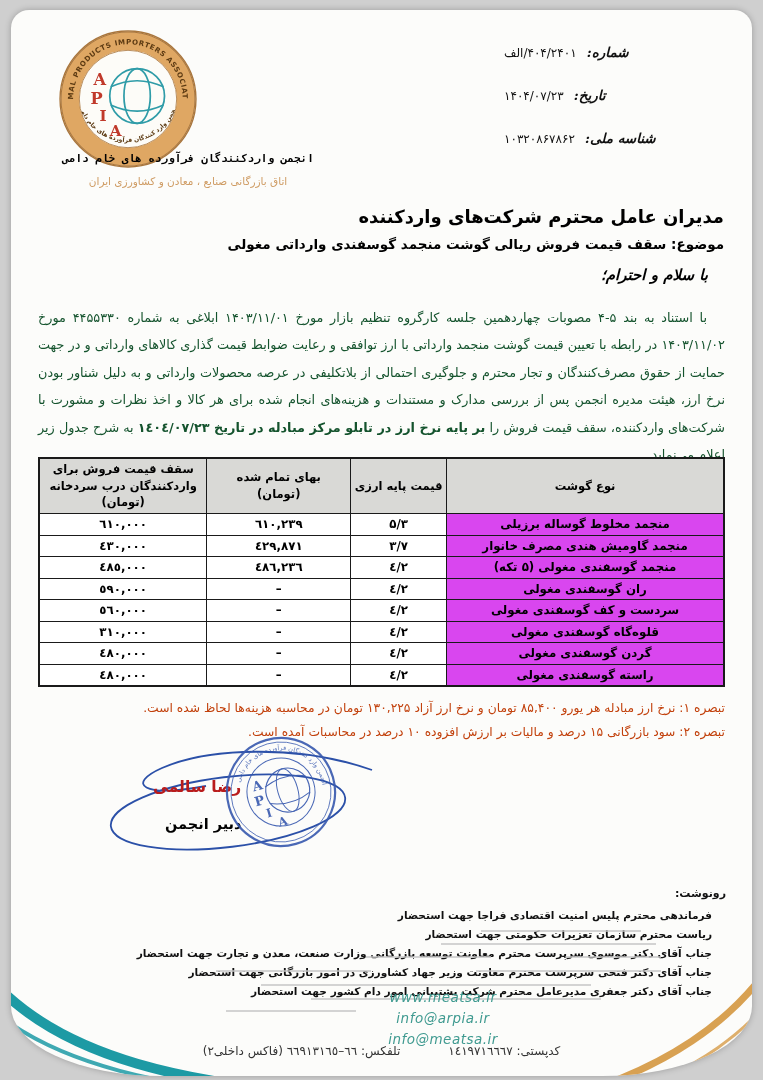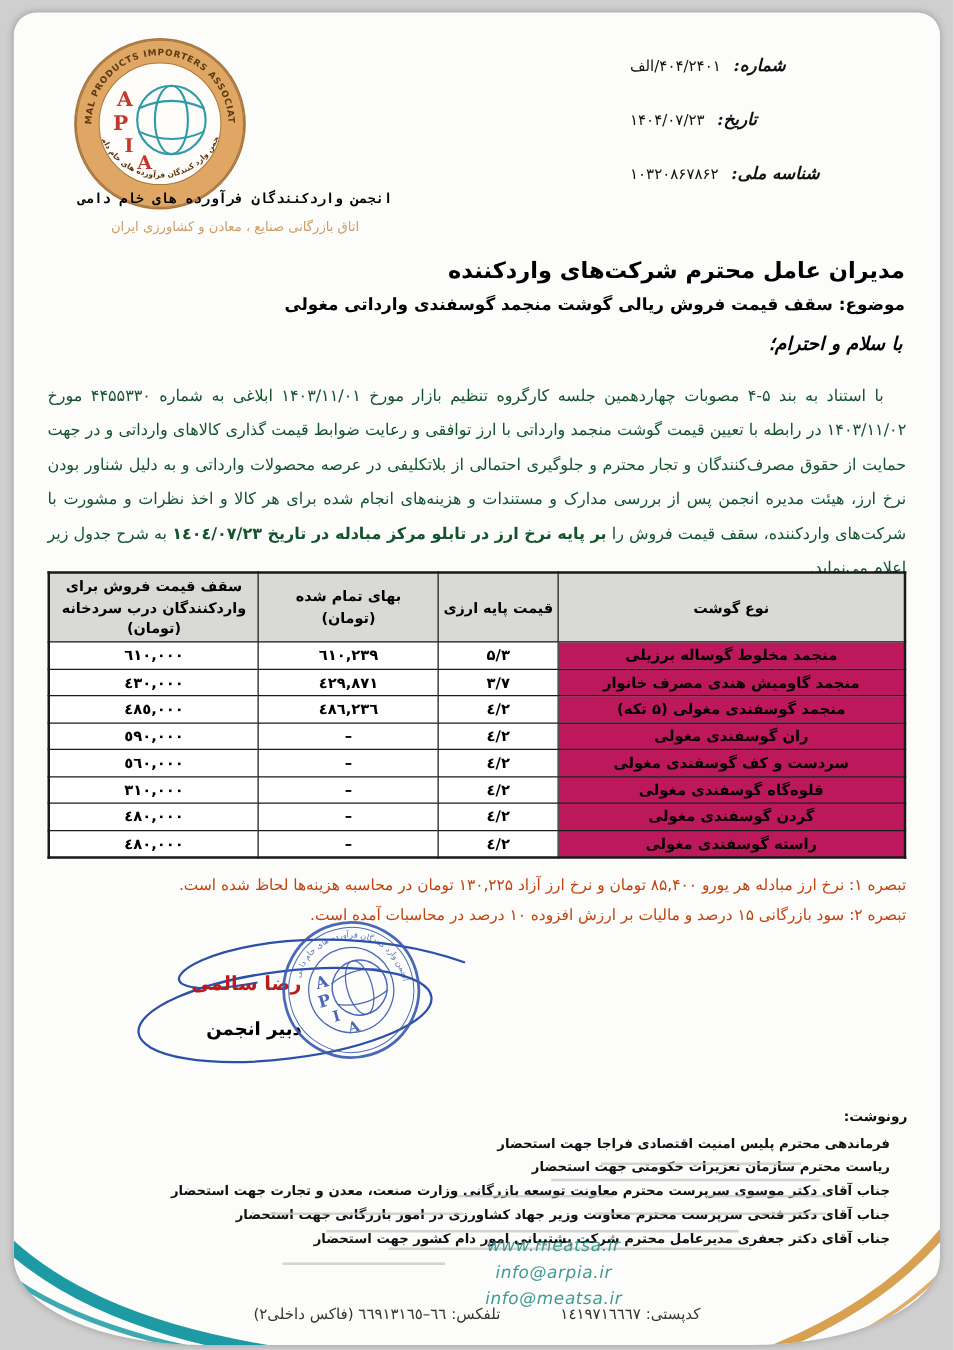--- a/index.html
+++ b/index.html
@@ -24,35 +24,35 @@
   .meta .val { font-size:12px; letter-spacing:.5px; }
   
   .logo { position:absolute; top:18px; left:46px; width:142px; height:142px; }
   .org { position:absolute; top:142px; left:8px; width:338px; text-align:center; direction:rtl; }
   .org .l1 { font-size:11px; font-weight:bold; color:#000000;font-family:Liberation Mono, monospace; }
   .org .l2 { font-size:10.5px; color:#cf9c64; margin-top:10px; }
   
   .recip { position:absolute; top:196px; right:28px; left:28px; direction:rtl; text-align:right; color:#000; }
   .recip .line1 { font-size:18px; font-weight:bold; }
   .recip .line2 { font-size:13.5px; font-weight:bold; margin-top:9px; }
-  .recip .salut { font:italic bold 15px "DejaVu Serif", serif; margin-top:14px; margin-right:2px; }
+  .recip .salut { font:italic bold 15px "DejaVu Serif", serif; margin-top:14px; margin-right:16px; }
   
   .body-text {
     position:absolute; top:294px; right:27px; left:27px;
     direction:rtl; text-align:justify; font-size:12.8px; line-height:27.4px; color:#14532d;
     text-indent:18px;
   }
   .body-text b { font-weight:bold; }
   
   .tablewrap { position:absolute; top:447px; right:27px; left:27px; }
   table { width:100%; border-collapse:collapse; direction:rtl; table-layout:fixed; border:2px solid #1a1a1a; }
   th, td { border:1.6px solid #1a1a1a; text-align:center; vertical-align:middle; color:#000; }
   th { background:#d9d9d6; font-size:11.5px; font-weight:bold; height:44px; line-height:1.45; padding:2px 3px; }
   td { font-size:11.8px; font-weight:bold; height:21.5px; padding:1px 4px; background:#fff; }
-  td.namecell { background:#be185d; }
+  td.namecell { background:#d946ef; }
   th .h2line { display:block; }
   
   .notes { position:absolute; top:687px; right:27px; left:27px; direction:rtl; text-align:right; font-size:12.3px; line-height:23.5px; color:#c2410c; }
   
   .sig-area { position:absolute; top:720px; left:70px; width:330px; height:140px; }
   .sig-swoosh { position:absolute; left:5px; top:8px; }
   .sig-name  { position:absolute; left:72px; top:48px; font-size:15.5px; font-weight:bold; direction:rtl; color:#b91c1c; }
   .sig-title { position:absolute; left:84px; top:86px; font-size:14.5px; font-weight:bold; direction:rtl; color:#000; }
   .stamp { position:absolute; left:140px; top:2px; width:120px; height:120px; transform:rotate(-16deg); opacity:.92; }
   

